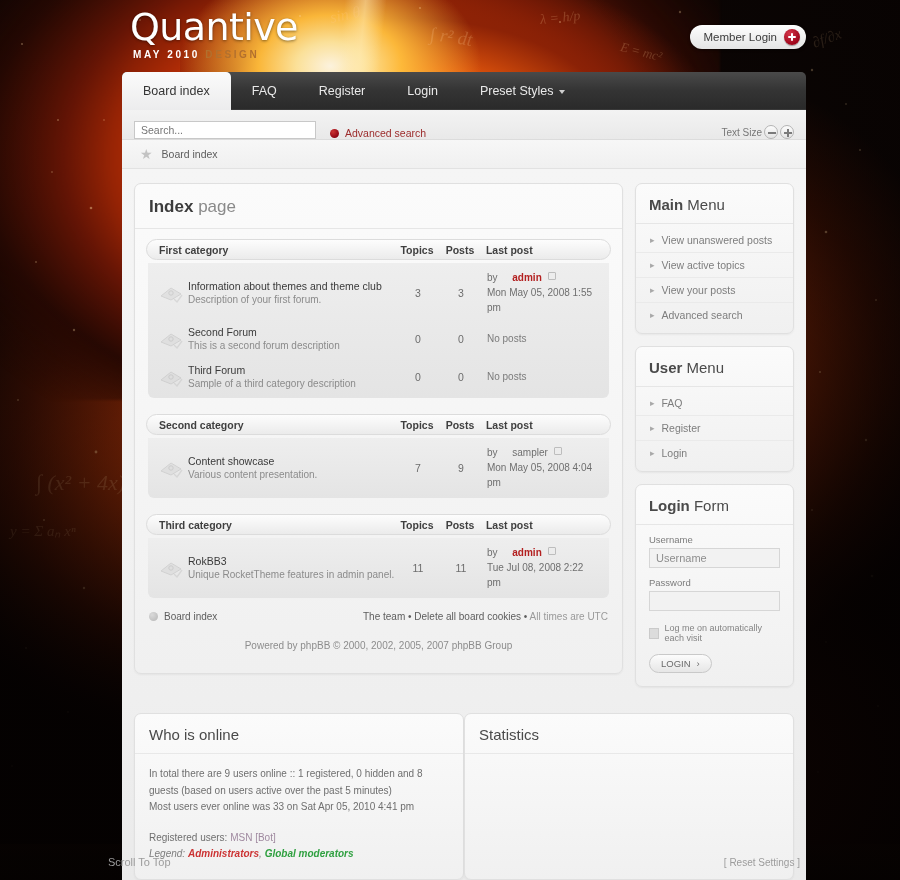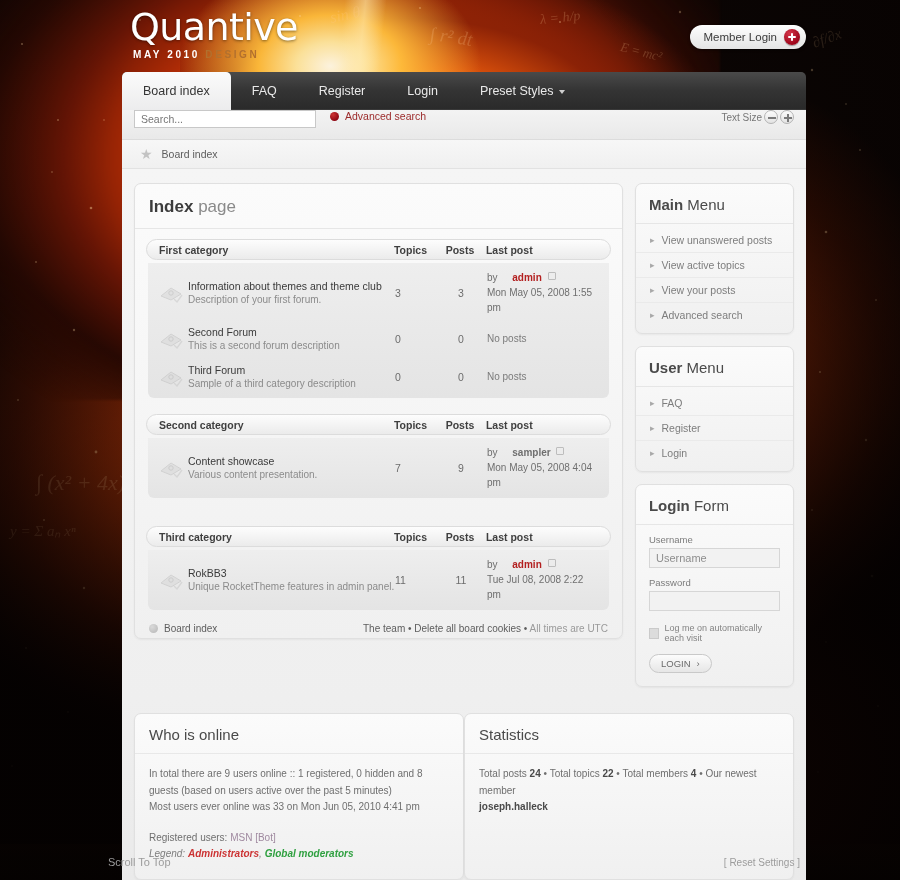--- a/index.html
+++ b/index.html
@@ -117,21 +117,21 @@
   .chev-dn {
     width: 0; height: 0; border-left: 3.5px solid transparent;
     border-right: 3.5px solid transparent; border-top: 4px solid #cfcfcf;
     margin-top: 2px;
   }
 
   
   .toolbar {
     background: linear-gradient(180deg, #f3f3f3, #e9e9e9);
     border-bottom: 1px solid #dcdcdc;
-    height: 30px; display: flex; align-items: flex-start; padding: 0 12px;
+    height: 30px; display: flex; align-items: flex-end; padding: 0 12px;
   }
   .search-input {
     width: 182px; height: 18px; font-size: 10.5px; color: #9a9a9a;
     background: #fff; border: 1px solid #c8c8c8; padding: 0 6px;
     font-family: "Liberation Sans", sans-serif;
   }
   .adv-search { display: flex; align-items: center; gap: 6px; margin-left: 14px; cursor: pointer; }
   .dot-red {
     width: 9px; height: 9px; border-radius: 50%;
     background: radial-gradient(circle at 34% 30%, #c33, #8c0412 75%);
@@ -179,38 +179,38 @@
 
   
   .forum-block { padding: 10px 11px 0 11px; }
   .cat-head {
     display: flex; align-items: center; height: 21px;
     background: linear-gradient(180deg, #fdfdfd, #ebebeb);
     border: 1px solid #dcdcdc; border-radius: 11px; padding: 0 12px;
     font-size: 10.5px; font-weight: bold; color: #3f3f3f;
   }
   .cat-head .cname { flex: 1; }
-  .col-topics { width: 46px; text-align: left; }
+  .col-topics { width: 46px; text-align: center; }
   .col-posts  { width: 40px; text-align: center; }
   .col-last   { width: 118px; padding-left: 6px; }
   .rows {
     background: linear-gradient(180deg, #eeeeee, #e4e4e4);
     border-radius: 0 0 6px 6px; margin: 3px 2px 0 2px; padding: 2px 0 3px 0;
   }
   .row { display: flex; align-items: center; padding: 5px 10px; }
   .f-ico {
     width: 26px; height: 20px; flex: none; margin-right: 4px; opacity: .5;
   }
   .f-main { flex: 1; min-width: 0; }
   .f-title { font-size: 10.5px; color: #3a3a3a; line-height: 1.35; }
   .f-desc  { font-size: 10px; color: #8b8b8b; line-height: 1.35; }
   .num { font-size: 10.5px; color: #6c6c6c; }
   .last { font-size: 10px; color: #6f6f6f; line-height: 1.5; }
   .last .user { color: #b32020; font-weight: bold; margin-left: 12px; }
-  .last .user.plain { color: #6f6f6f; font-weight: bold; }
+  .last .user.plain { color: #6f6f6f; font-weight: normal; }
   .mini-ico { display: inline-block; width: 8px; height: 8px; border: 1px solid #bdbdbd; border-radius: 1px; vertical-align: 1px; margin-left: 3px; }
   .noposts { font-size: 10px; color: #7b7b7b; }
 
   .panel-foot {
     display: flex; align-items: center; padding: 13px 14px 4px 14px;
   }
   .pf-left { display: flex; align-items: center; gap: 6px; font-size: 10px; color: #5d5d5d; }
   .globe {
     width: 9px; height: 9px; border-radius: 50%;
     background: radial-gradient(circle at 35% 32%, #dadada, #b6b6b6);
@@ -478,21 +478,21 @@
                   <span>by</span>
                   <span class="user plain">sampler</span>
                   <span class="mini-ico"></span>
                 </div>
                 <div>Mon May 05, 2008 4:04 pm</div>
               </div>
             </div>
           </div>
         </div>
 
-        <div class="forum-block" style="padding-top:28px;">
+        <div class="forum-block" style="padding-top:16px;">
           <div class="cat-head">
             <span class="cname">Third category</span>
             <span class="col-topics">Topics</span>
             <span class="col-posts">Posts</span>
             <span class="col-last">Last post</span>
           </div>
           <div class="rows">
             <div class="row">
               <svg class="f-ico" viewBox="0 0 26 20">
                 <path d="M3 13 L13 5 L23 11 L13 17 Z" fill="#d7d7d7" stroke="#b9b9b9" stroke-width="1"></path>
@@ -523,20 +523,21 @@
             <span>Board index</span>
           </div>
           <div class="pf-right">
             <span>The team</span>
             <span>•</span>
             <span>Delete all board cookies</span>
             <span>•</span>
             <span class="dim">All times are UTC</span>
           </div>
         </div>
+        <div class="copyright">Powered by phpBB © 2000, 2002, 2005, 2007 phpBB Group</div>
       </div>
     </div>
 
     <div class="col-side">
 
       <div class="panel side-panel">
         <div class="side-title">
           <b>Main</b>
           <span>Menu</span>
         </div>
@@ -603,48 +604,35 @@
       </div>
 
     </div>
   </div>
 
   <div class="bottom-area">
     <div class="panel bp">
       <div class="bp-title">Who is online</div>
       <div class="bp-body">
         <div>In total there are 9 users online :: 1 registered, 0 hidden and 8 guests (based on users active over the past 5 minutes)</div>
-        <div>Most users ever online was 33 on Mon Jun 05, 2010 4:41 pm</div>
+        <div>Most users ever online was 33 on Sat Apr 05, 2010 4:41 pm</div>
         <div class="rusers">
           <span>Registered users:</span>
           <span class="bot">MSN [Bot]</span>
         </div>
         <div>
           <span class="legend-label">Legend:</span>
           <span class="lg-admin">Administrators</span><span class="legend-label">,</span>
           <span class="lg-mod">Global moderators</span>
         </div>
       </div>
     </div>
 
     <div class="panel bp">
       <div class="bp-title">Statistics</div>
-      <div class="bp-body">
-        <span>Total posts</span>
-        <b>24</b>
-        <span>•</span>
-        <span>Total topics</span>
-        <b>22</b>
-        <span>•</span>
-        <span>Total members</span>
-        <b>4</b>
-        <span>•</span>
-        <span>Our newest member</span>
-        <div><b>joseph.halleck</b></div>
-      </div>
     </div>
   </div>
 
 </div>
 
 <div class="footer-links">
   <span class="scroll-top">Scroll To Top</span>
   <span class="reset-settings">[ Reset Settings ]</span>
 </div>
 

